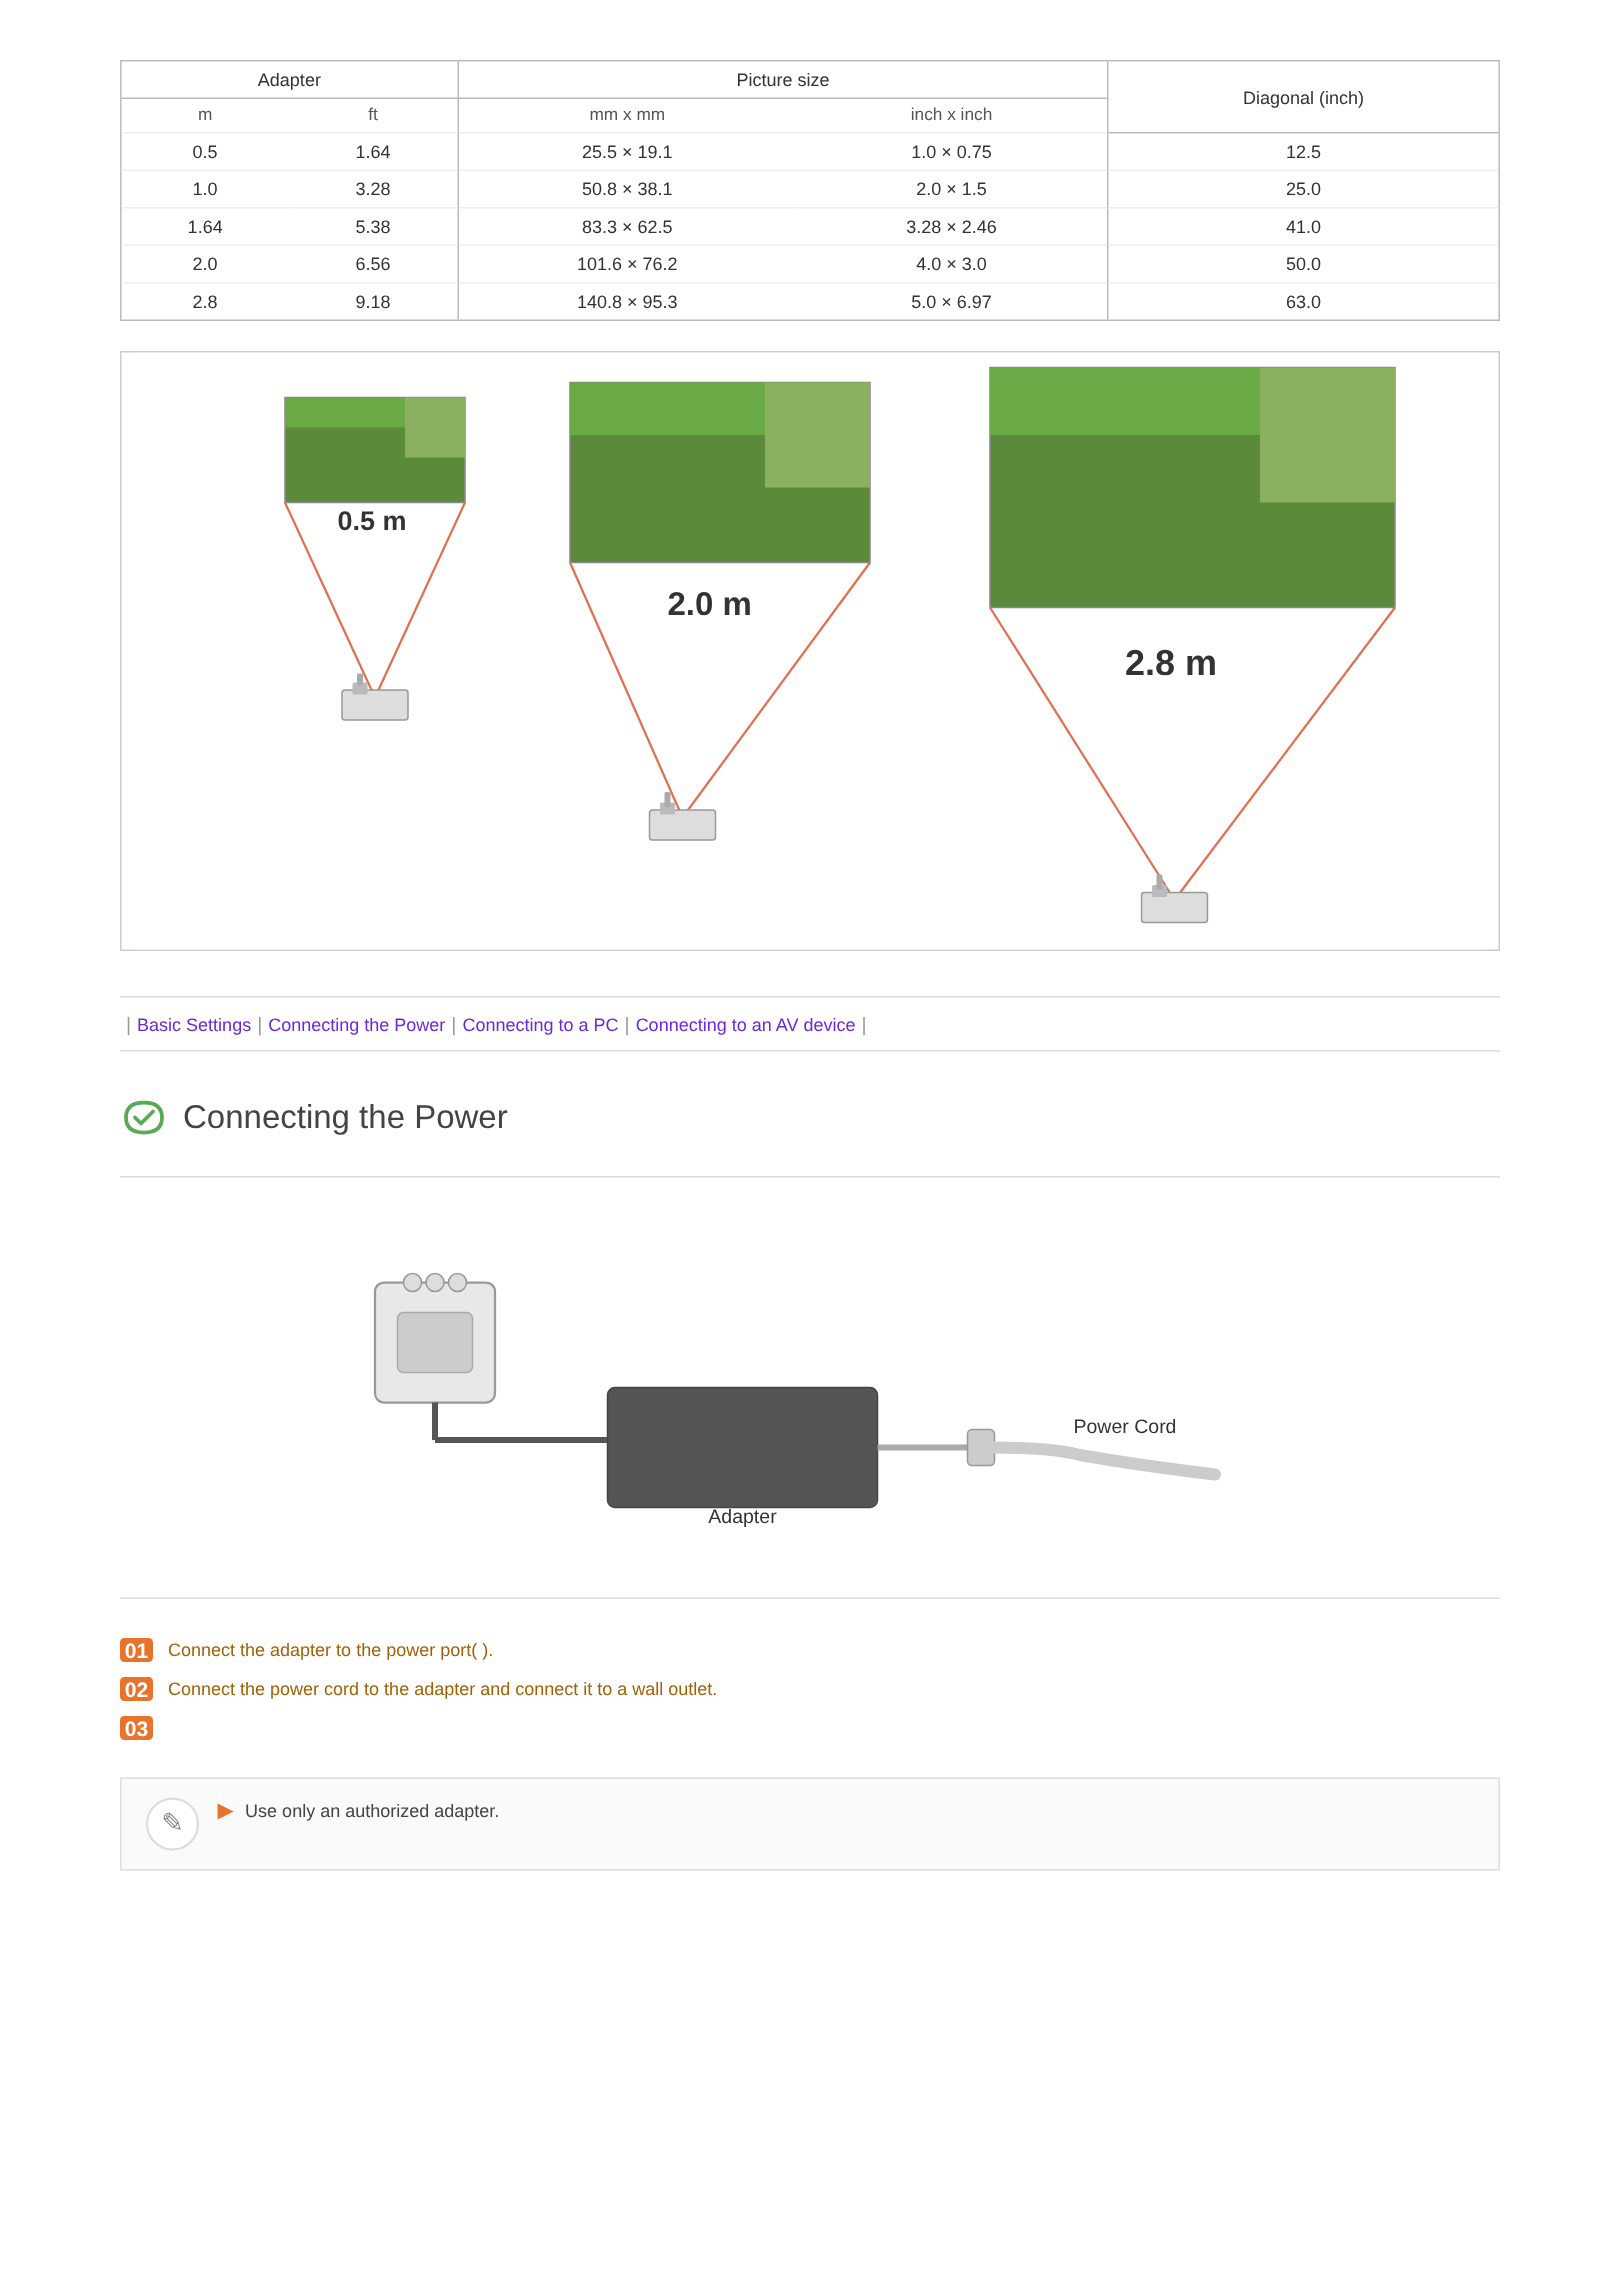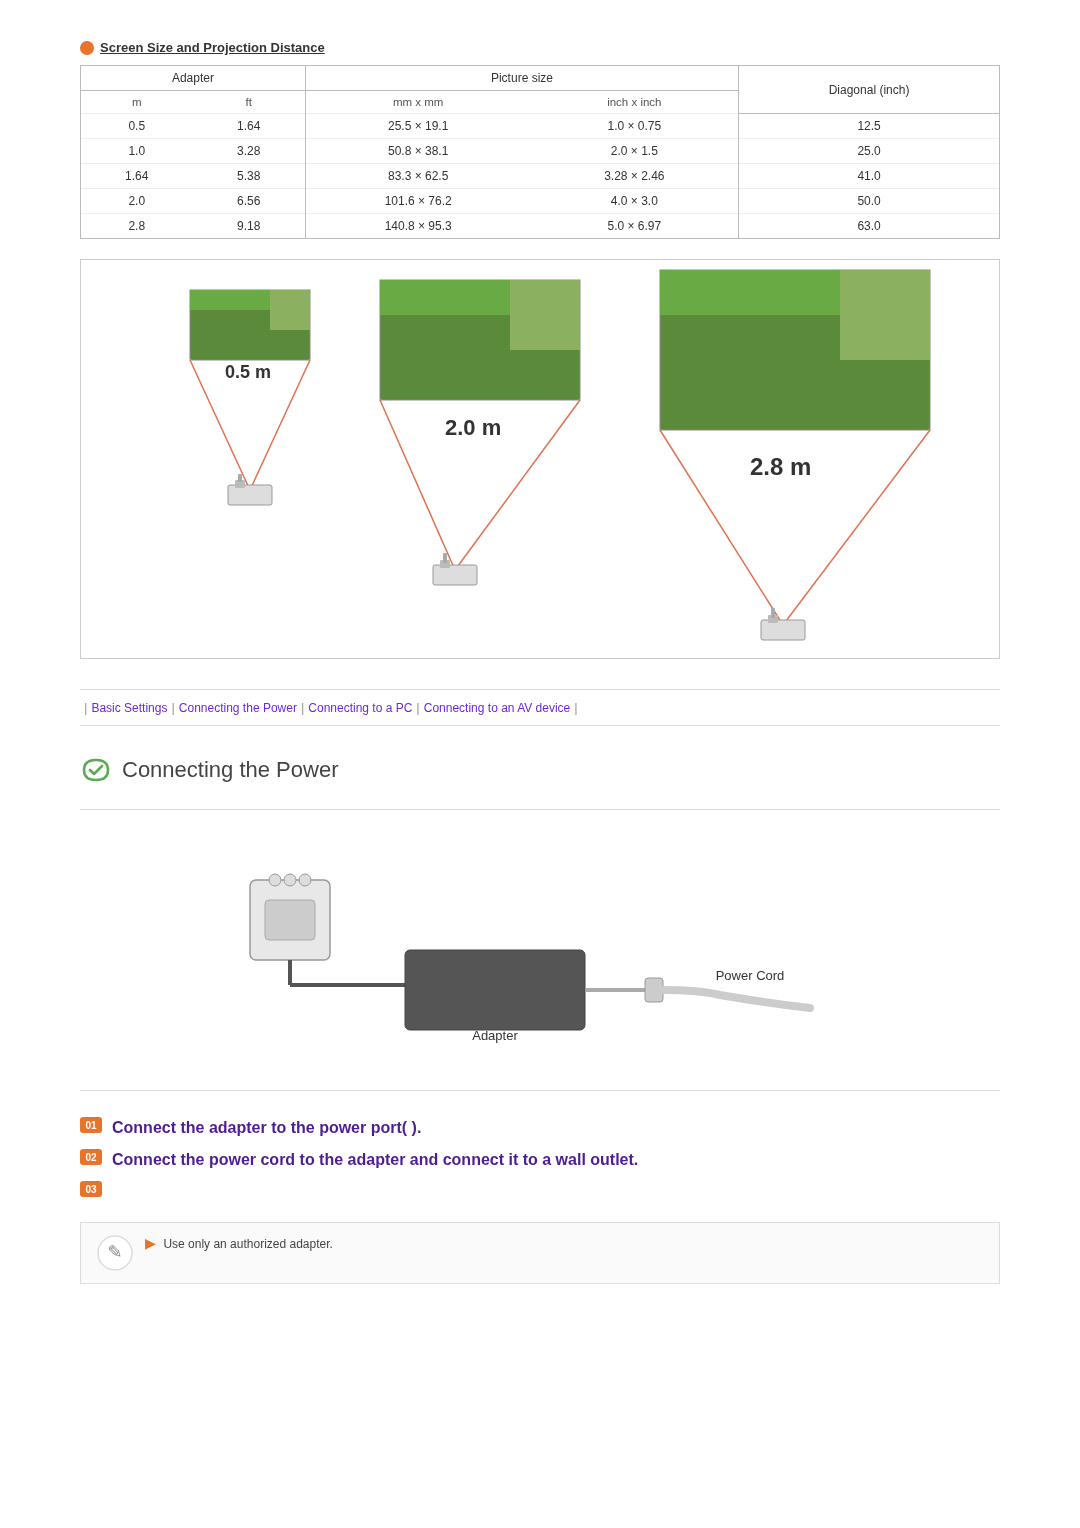--- a/index.html
+++ b/index.html
@@ -106,34 +106,33 @@
       display: flex;
       align-items: flex-start;
       gap: 10px;
       margin-bottom: 8px;
     }
     .step-badge {
       width: 22px;
       height: 16px;
       background: #e8732a;
       color: #fff;
-      font-size: 10px;
+      font-size: 14px;
       font-weight: bold;
       display: flex;
       align-items: center;
       justify-content: center;
       border-radius: 3px;
       flex-shrink: 0;
       margin-top: 1px;
     }
     .step-text {
-      font-size: 16px;
-      color: #4c1d95;
+      font-size: 12px;
+      color: #a16207;
       line-height: 1.5;
-      font-weight: bold;
     }
 
     
     .note-box {
       display: flex;
       align-items: flex-start;
       gap: 12px;
       border: 1px solid #ddd;
       padding: 12px 16px;
       background: #fafafa;
@@ -180,24 +179,20 @@
     }
     .divider-col {
       border-right: 1px solid #bbb;
     }
   </style>
 </head>
 <body>
 
 <div class="page-container">
 
-  <div class="section-title">
-    <span class="section-icon"></span>
-    <span class="section-title-text">Screen Size and Projection Distance</span>
-  </div>
 
   <div class="table-outer">
     <table class="dt">
       <thead>
         <tr class="top-header">
           <th colspan="2" class="divider-col">Adapter</th>
           <th colspan="2" class="divider-col">Picture size</th>
           <th rowspan="2" style="vertical-align:middle;">Diagonal (inch)</th>
         </tr>
         <tr class="sub-header">

